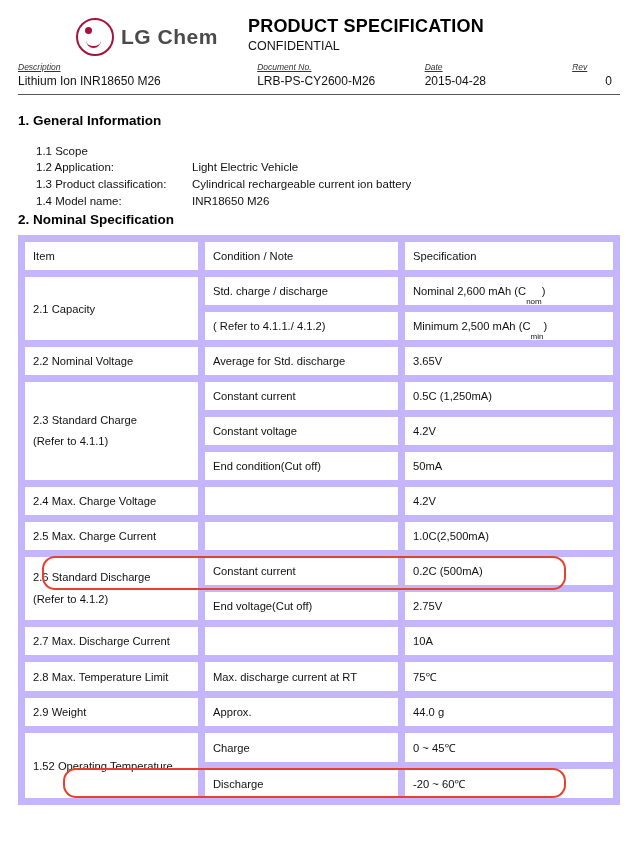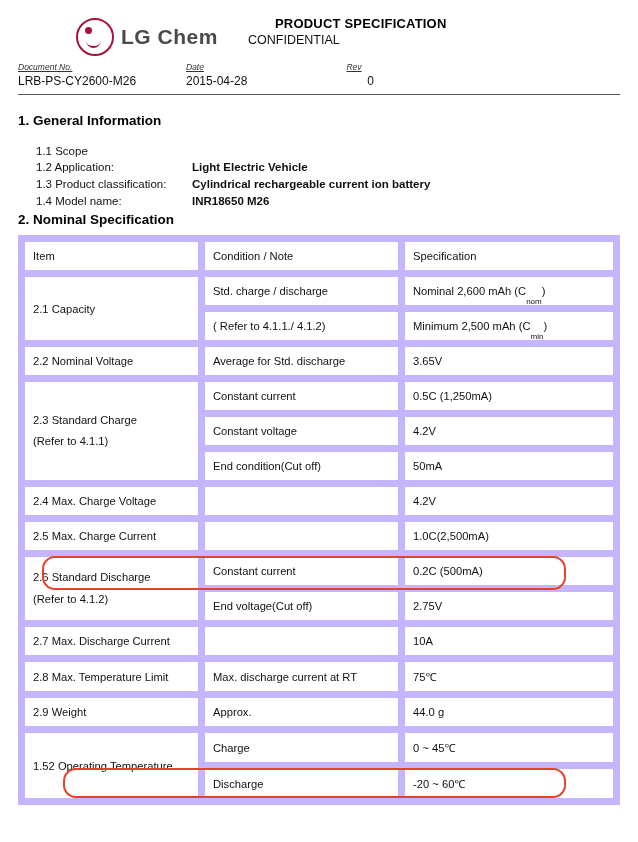--- a/index.html
+++ b/index.html
@@ -64,25 +64,24 @@
     font-size: 21px;
     font-weight: bold;
     color: #4a4a4a;
     letter-spacing: 0.5px;
   }
   .title-block {
     flex: 1;
     padding-top: 2px;
   }
   .doc-title {
-    font-size: 13px;
+    font-size: 18px;
     font-weight: bold;
     color: #000;
     letter-spacing: 0.2px;
-    margin-left: 27px;
   }
   .doc-sub {
     font-size: 12.5px;
     color: #111;
     margin-top: 2px;
   }
 
   
   .meta-row {
     display: flex;
@@ -100,21 +99,21 @@
   }
   .meta-value {
     font-size: 12px;
     color: #111;
     white-space: nowrap;
   }
   .col-desc { width: 232px; }
   .col-docno { width: 160px; }
   .col-date { width: 140px; }
   .col-rev { width: 40px; text-align: left;}
-  .col-rev .meta-label { text-align: center; }
+  .col-rev .meta-label { text-align: left; }
   .col-rev .meta-value { text-align: right; }
 
   .rule {
     border: none;
     border-top: 1.5px solid #555;
     margin: 6px 18px 0 18px;
   }
 
   
   .content {
@@ -141,21 +140,21 @@
     margin: 2px 0 8px 0;
   }
   .kv {
     display: flex;
     font-size: 11.5px;
     padding-left: 18px;
     margin-bottom: 5px;
     color: #111;
   }
   .kv .k { width: 156px; flex: none; }
-  .kv .v { flex: 1; font-weight: bold; }
+  .kv .v { flex: 1; }
 
   .section2 { margin-top: 20px; }
 
   
   table.spec {
     border-collapse: collapse;
     width: 100%;
     font-size: 11.2px;
     table-layout: fixed;
     margin-top: 2px;
@@ -208,20 +207,24 @@
       </span>
       <span class="lg-text">LG  Chem</span>
     </div>
     <div class="title-block">
       <div class="doc-title">PRODUCT SPECIFICATION</div>
       <div class="doc-sub">CONFIDENTIAL</div>
     </div>
   </div>
 
   <div class="meta-row">
+    <div class="meta-col col-desc">
+      <div class="meta-label">Description</div>
+      <div class="meta-value">Lithium Ion INR18650 M26</div>
+    </div>
     <div class="meta-col col-docno">
       <div class="meta-label">Document No.</div>
       <div class="meta-value">LRB-PS-CY2600-M26</div>
     </div>
     <div class="meta-col col-date">
       <div class="meta-label">Date</div>
       <div class="meta-value">2015-04-28</div>
     </div>
     <div class="meta-col col-rev">
       <div class="meta-label">Rev</div>

